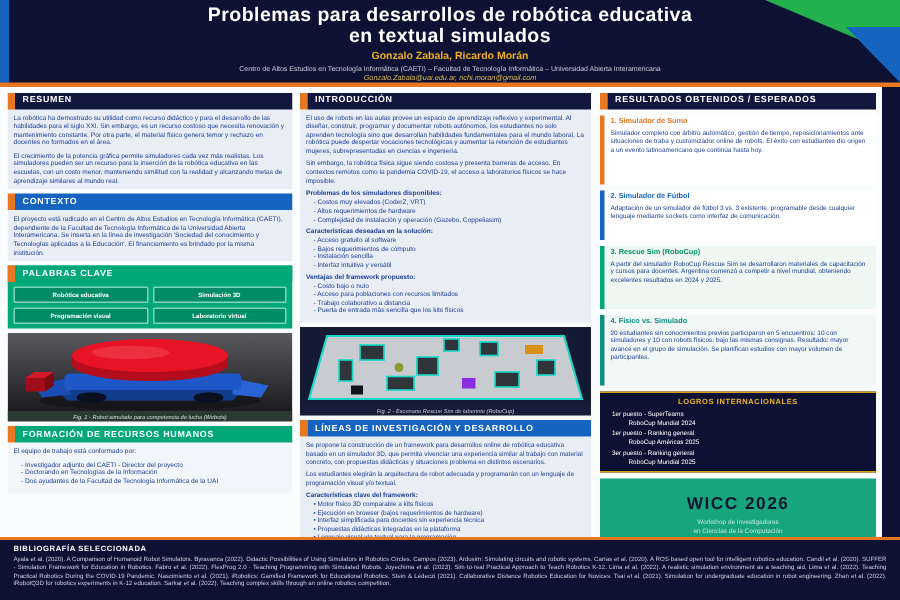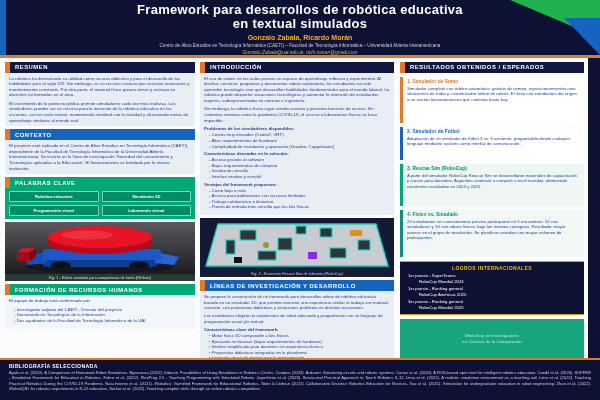--- a/index.html
+++ b/index.html
@@ -92,21 +92,21 @@
 <div class="poster">
 
   <div class="header">
     <div class="header-bluebar"></div>
     <svg class="corner-deco" viewBox="0 0 120 55">
       <polygon points="30,0 120,0 120,38" fill="#22b14c"></polygon>
       <polygon points="84,18 120,55 120,18" fill="#1565c0"></polygon>
     </svg>
     <div class="head-text">
       <div class="title">
-        <div>Framework para desarrollos de robótica educativa</div>
+        <div>Problemas para desarrollos de robótica educativa</div>
         <div>en textual simulados</div>
       </div>
       <div class="authors">Gonzalo Zabala, Ricardo Morán</div>
       <div class="affil">Centro de Altos Estudios en Tecnología Informática (CAETI)  –  Facultad de Tecnología Informática  –  Universidad Abierta Interamericana</div>
       <div class="emails">Gonzalo.Zabala@uai.edu.ar, richi.moran@gmail.com</div>
     </div>
   </div>
   <div class="top-rule"></div>
 
   <div class="content">
@@ -308,20 +308,21 @@
           <div>1er puesto - Ranking general</div>
           <div class="l2">RoboCup Américas 2025</div>
         </div>
         <div class="logro">
           <div>3er puesto - Ranking general</div>
           <div class="l2">RoboCup Mundial 2025</div>
         </div>
       </div>
 
       <div class="wicc">
+        <div class="wicc-title">WICC 2026</div>
         <div class="wicc-sub">
           <div>Workshop de Investigadores</div>
           <div>en Ciencias de la Computación</div>
         </div>
 
       </div>
     </div>
   </div>
 
   <div class="footer">

